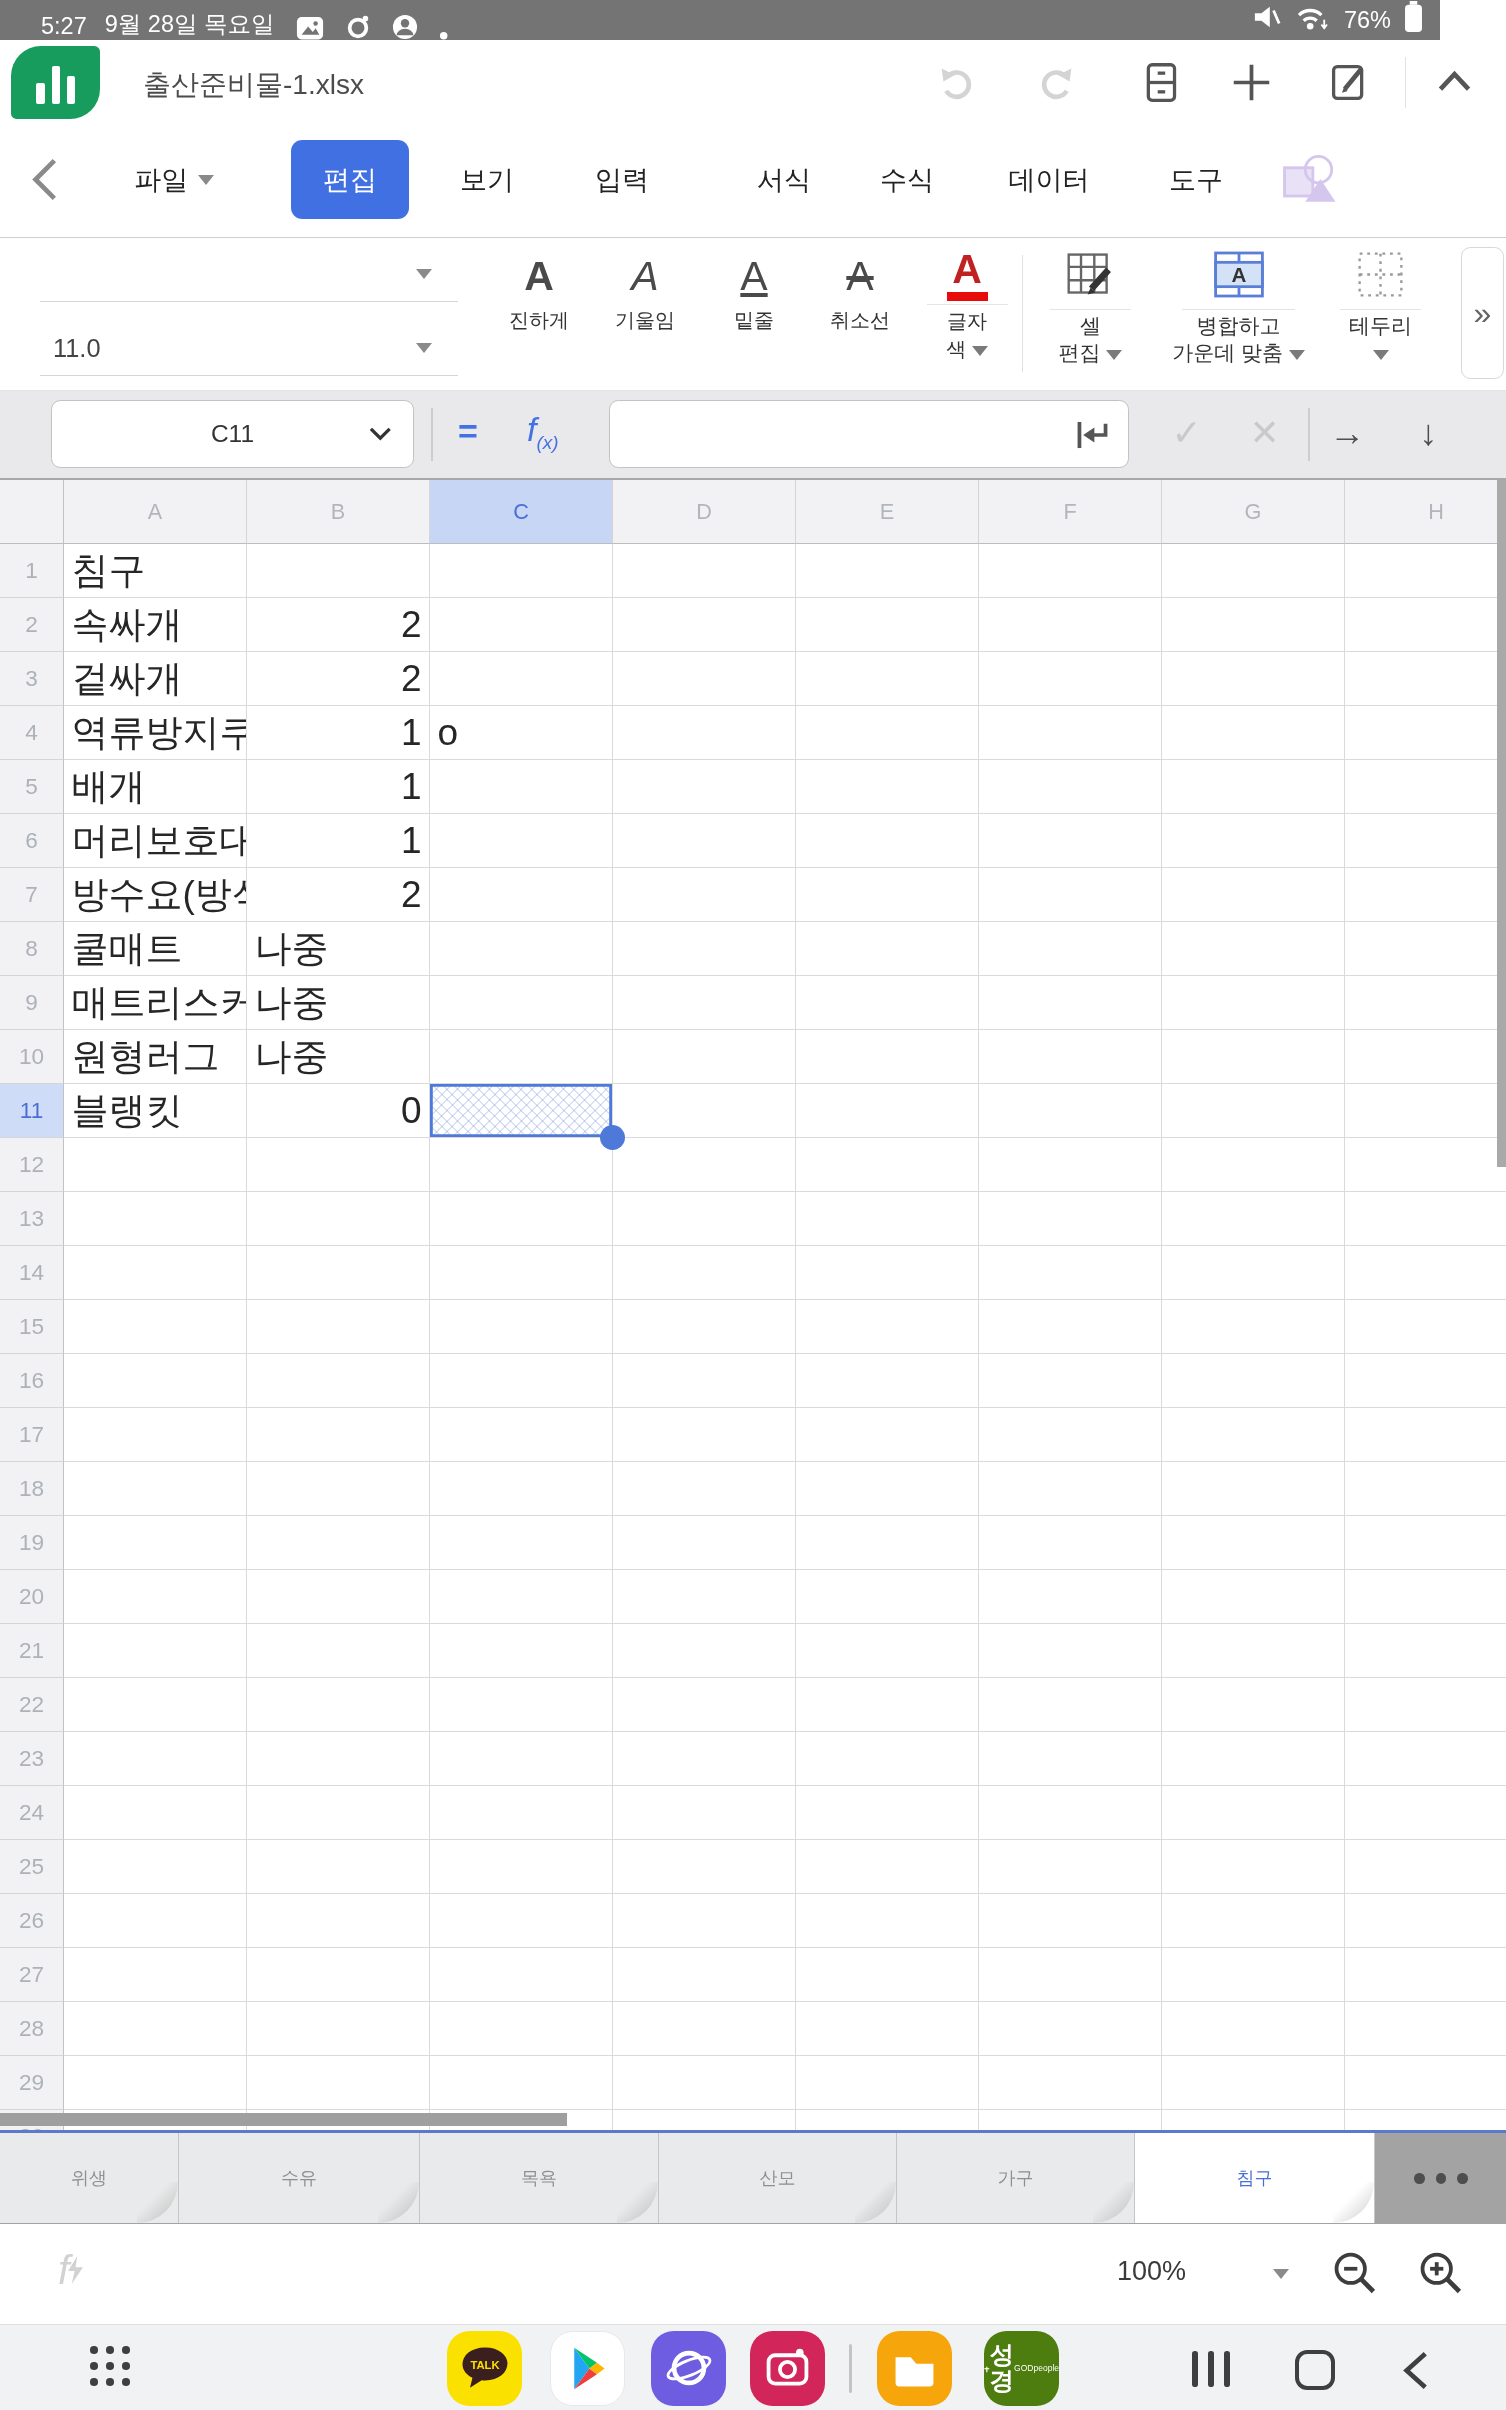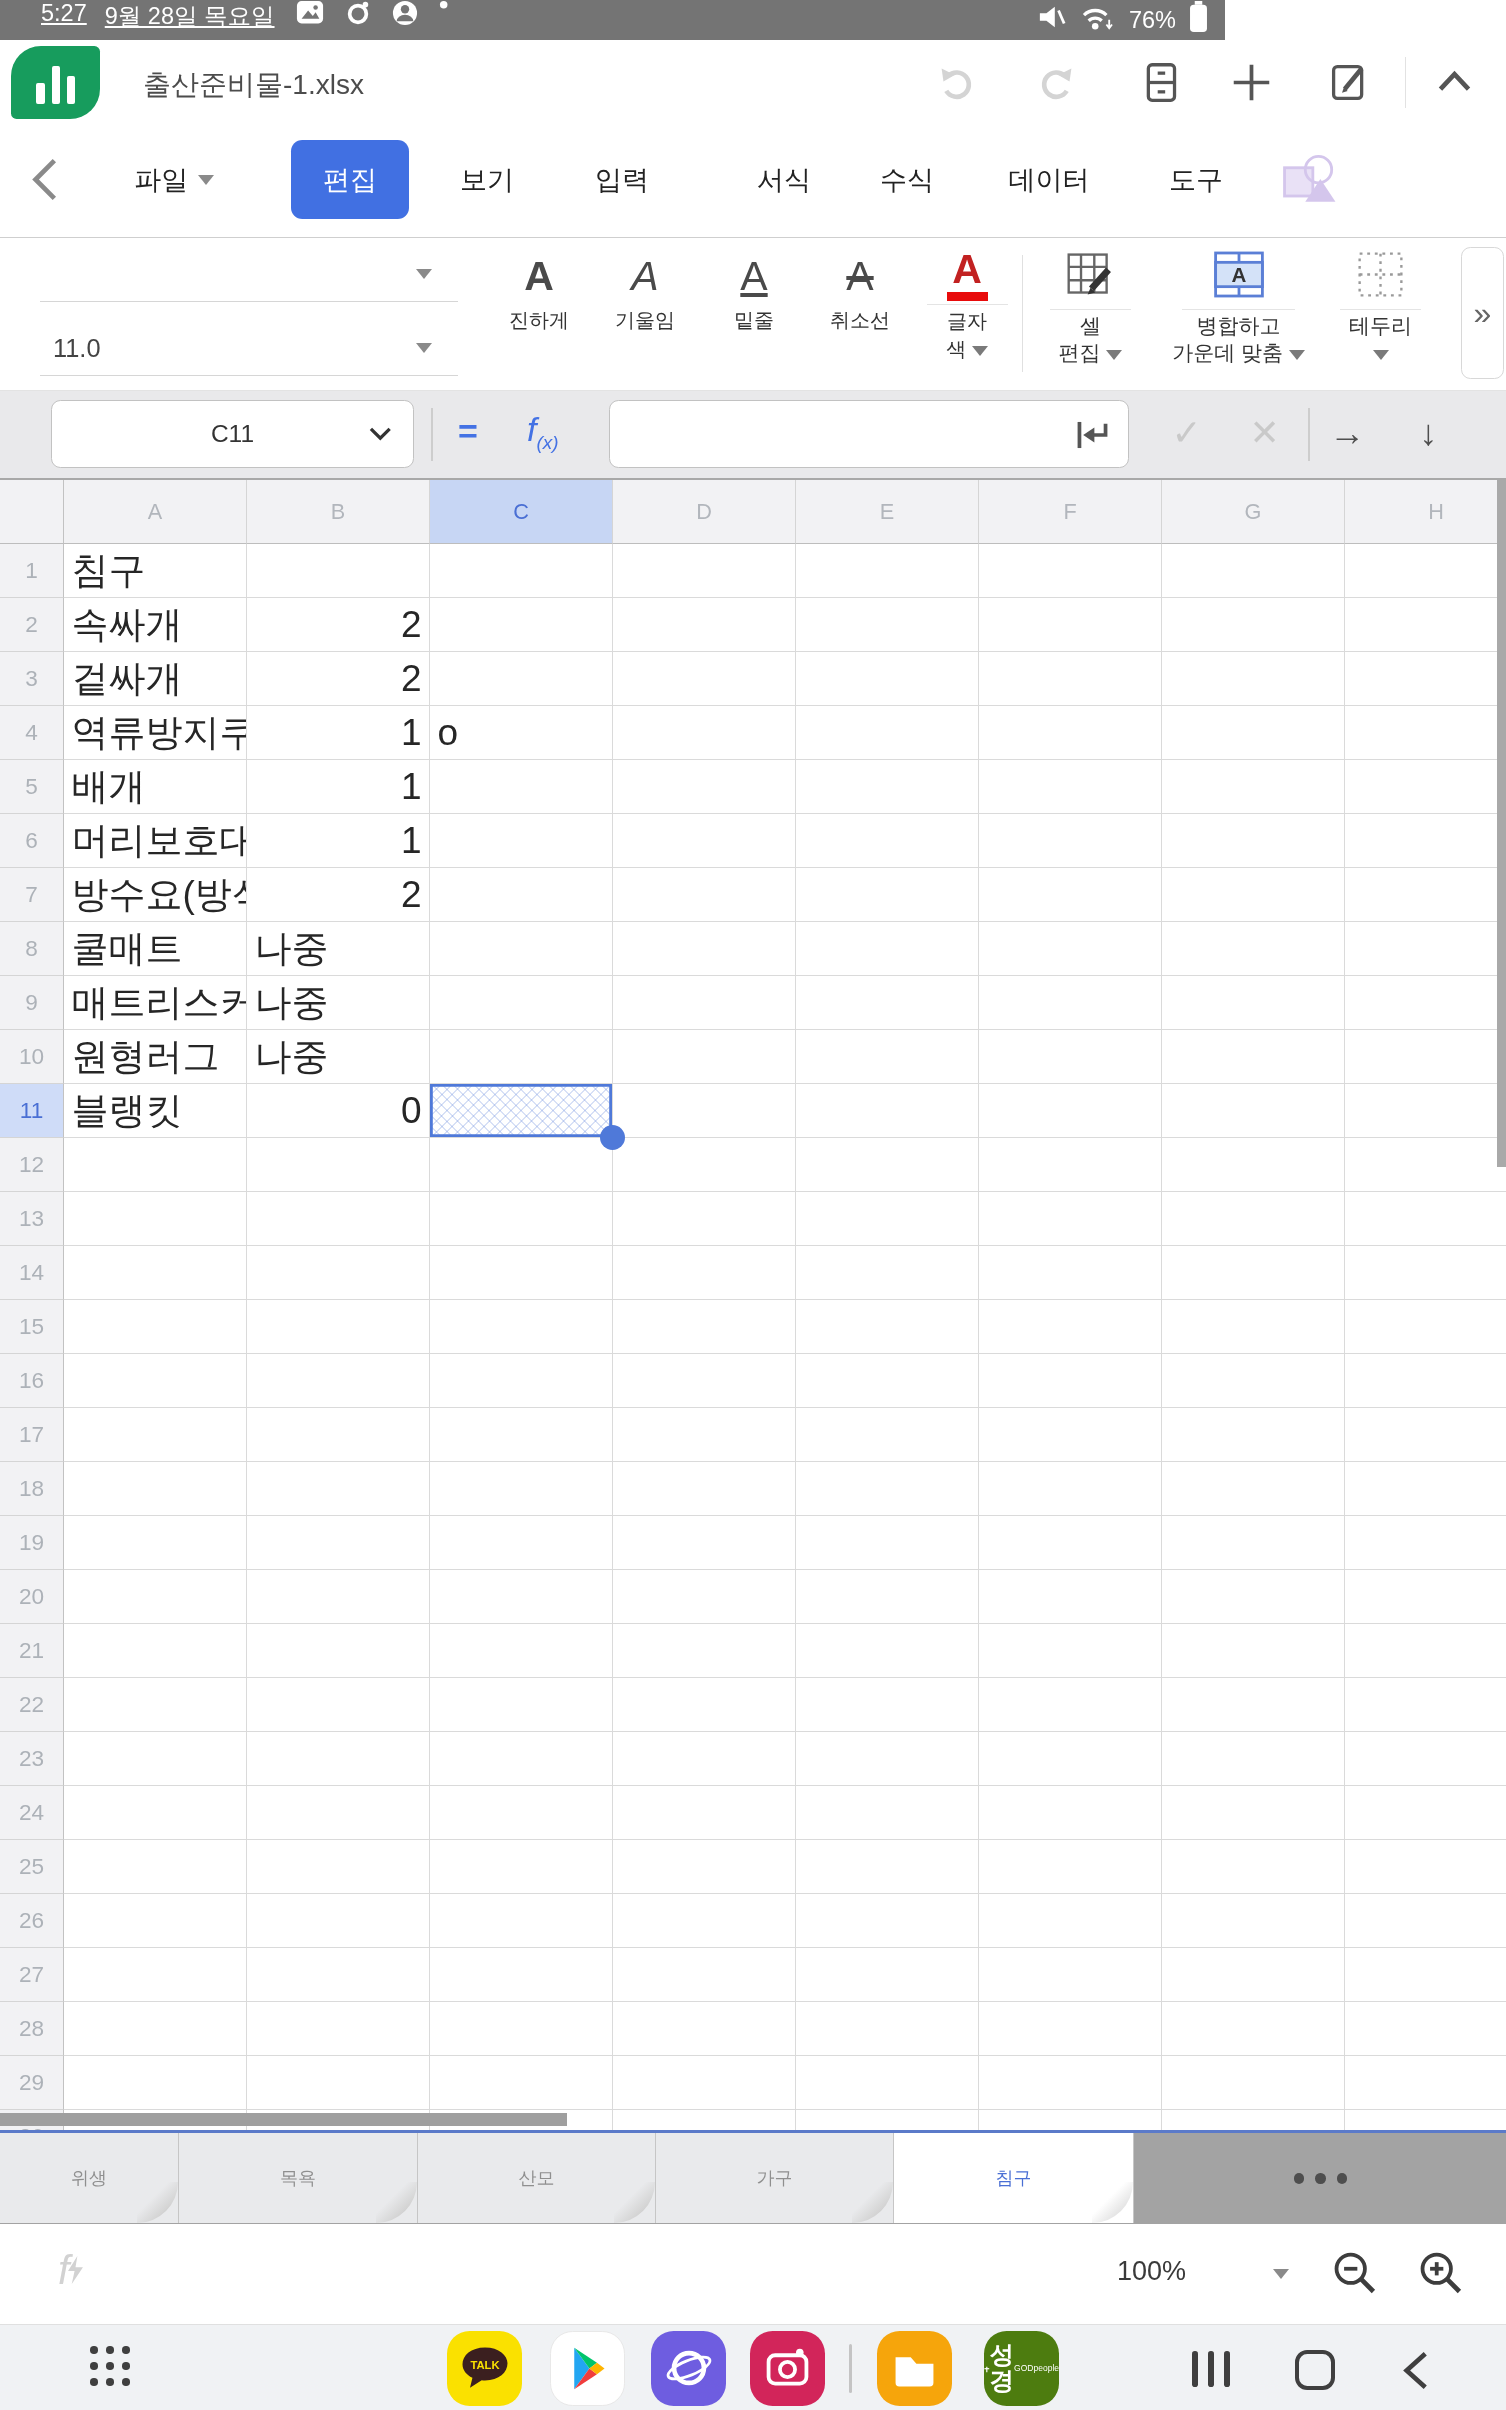--- a/index.html
+++ b/index.html
@@ -2,22 +2,22 @@
 <html style="font-size:15px"><head>
 <meta charset="utf-8">
 <style>
   * { box-sizing: border-box; margin: 0; padding: 0; }
   html,body { width:1507px; height:2411px; overflow:hidden;
     font-family:"Liberation Sans", sans-serif; background:#fff; }
   .abs { position:absolute; }
   #screen { position:relative; width:1507px; height:2411px; background:#fff; }
 
   
-  #status-bar { top:0; left:0; width:1225px; height:40px; background:#747474;
-    color:#fff; display:flex; align-items:flex-start; font-size:23.5px;text-decoration:underline; }
+  #status-bar { top:0; left:0; width:1440px; height:40px; background:#747474;
+    color:#fff; display:flex; align-items:flex-end; font-size:23.5px; }
   #status-bar .time { margin-left:41px; }
   #status-bar .date { margin-left:18px; }
   .sb-ic { margin-left:21px; display:flex; align-items:center; }
   #sb-right { position:absolute; right:17px; top:0; height:40px; display:flex; align-items:center; gap:13px; }
   #sb-right .pct { font-size:23.5px; }
 
   
   #title-bar { top:40px; left:0; width:1507px; height:84px; background:#fff; }
   #doc-icon { position:absolute; left:11.3px; top:5.6px; width:89px; height:73px; background:#179c5d;
     border-radius:30px 5.6px 30px 5.6px; display:flex; align-items:flex-end; justify-content:center; gap:6.6px; padding-bottom:15px; }
@@ -745,20 +745,21 @@
         <div class="cell"></div>
         <div class="cell"></div>
       </div>
     </div>
   <div id="v-scroll" class="abs"></div>
   <div id="h-scroll" class="abs"></div>
 
   <div id="tab-bar" class="abs">
     <div id="tabs-holder" style="display:flex">
         <div class="sheet-tab" style="width: 179px;">위생</div>
+        <div class="sheet-tab" style="width: 241px;">수유</div>
         <div class="sheet-tab" style="width: 239px;">목욕</div>
         <div class="sheet-tab" style="width: 238px;">산모</div>
         <div class="sheet-tab" style="width: 238px;">가구</div>
         <div class="sheet-tab active" style="width: 240px;">침구</div>
       </div>
     <div id="tab-more">
         <i></i>
         <i></i>
         <i></i>
       </div>

